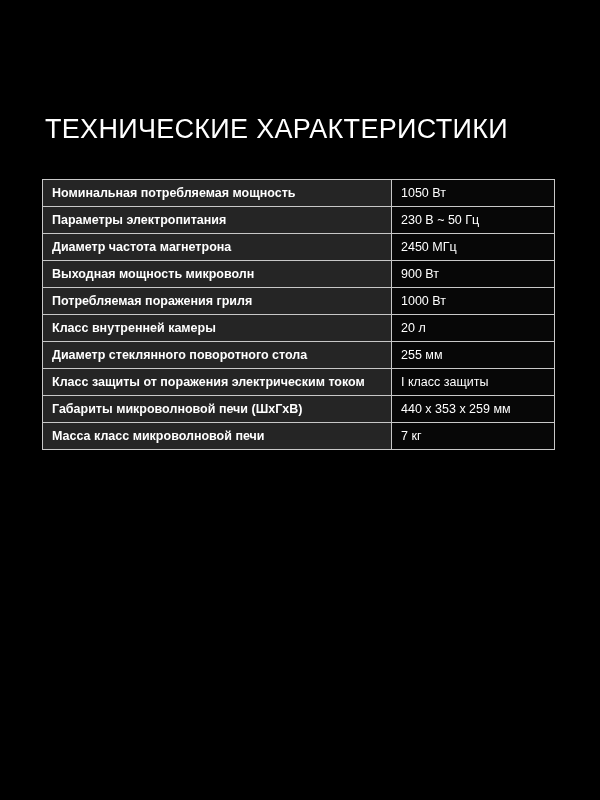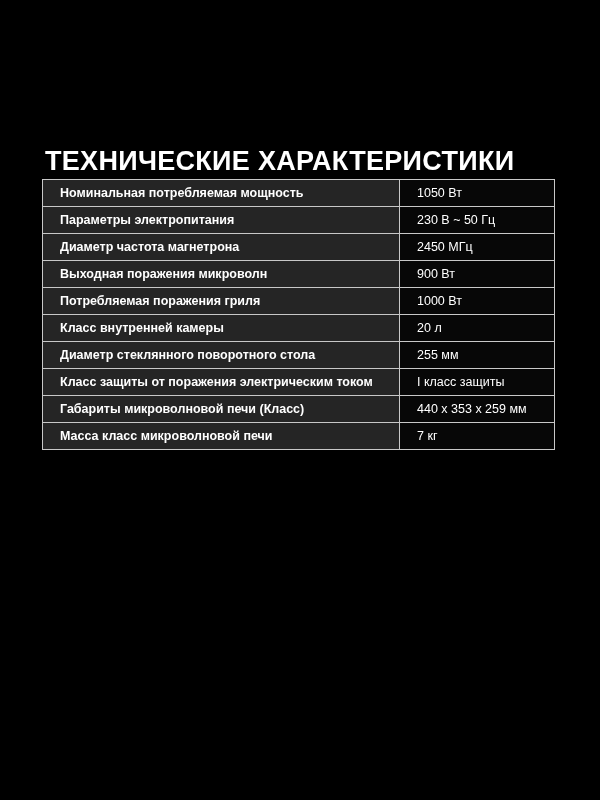--- a/index.html
+++ b/index.html
@@ -13,41 +13,41 @@
   body{
     width:600px;height:800px;
     background:var(--background);
     font-family:"Liberation Sans",sans-serif;
     color:var(--text);
     overflow:hidden;
   }
   .page{position:relative;width:600px;height:800px;}
   .title{
     position:absolute;
-    left:45px;top:128px;
+    left:45px;top:96px;
     font-size:27px;
-    font-weight:bold;
+    font-weight:normal;
     letter-spacing:0.3px;
     line-height:30px;
     white-space:nowrap;
     color:var(--text);
   }
   table.specs{
     position:absolute;
     left:42px;top:179px;
     width:513px;
     border-collapse:collapse;
     table-layout:fixed;
     font-size:12.5px;
     color:var(--text);
   }
   table.specs td{
     border:1px solid var(--border);
     height:26px;
-    padding:0 8px 0 17px;
+    padding:0 8px 0 9px;
     vertical-align:middle;
     overflow:hidden;
     white-space:nowrap;
     margin-left:24px;
   }
   table.specs td.label{
     width:331px;
     background:var(--label-cell-bg);
     font-weight:bold;
   }
@@ -73,21 +73,21 @@
     <td class="label">Параметры электропитания</td>
     <td class="value">230 В ~ 50 Гц</td>
   </tr>
 
   <tr>
     <td class="label">Диаметр частота магнетрона</td>
     <td class="value">2450 МГц</td>
   </tr>
 
   <tr>
-    <td class="label">Выходная поражения микроволн</td>
+    <td class="label">Выходная мощность микроволн</td>
     <td class="value">900 Вт</td>
   </tr>
 
   <tr>
     <td class="label">Потребляемая поражения гриля</td>
     <td class="value">1000 Вт</td>
   </tr>
 
   <tr>
     <td class="label">Класс внутренней камеры</td>
@@ -98,21 +98,21 @@
     <td class="label">Диаметр стеклянного поворотного стола</td>
     <td class="value">255 мм</td>
   </tr>
 
   <tr>
     <td class="label">Класс защиты от поражения электрическим током</td>
     <td class="value">I класс защиты</td>
   </tr>
 
   <tr>
-    <td class="label">Габариты микроволновой печи (Класс)</td>
+    <td class="label">Габариты микроволновой печи (ШхГхВ)</td>
     <td class="value">440 x 353 x 259 мм</td>
   </tr>
 
   <tr>
     <td class="label">Масса класс микроволновой печи</td>
     <td class="value">7 кг</td>
   </tr>
 </tbody>
   </table>
 </div>

